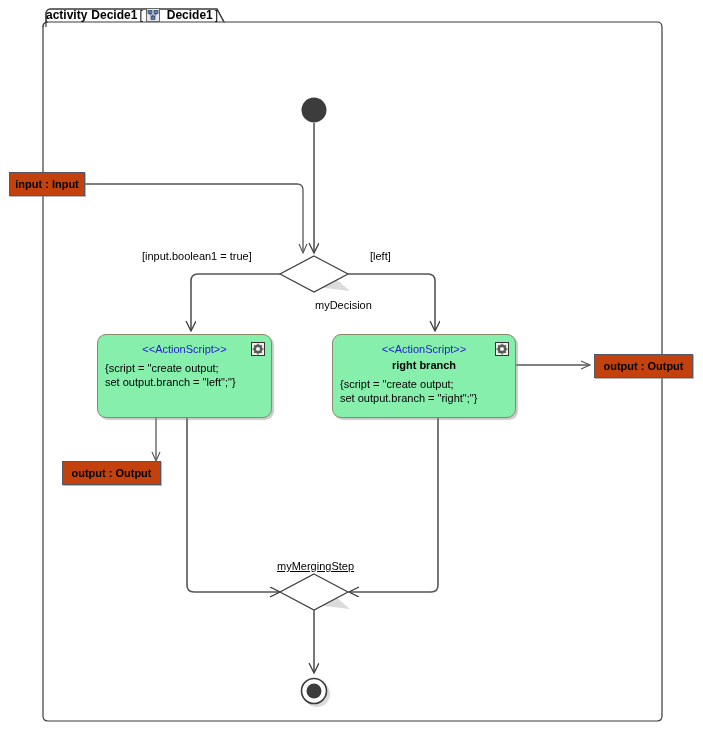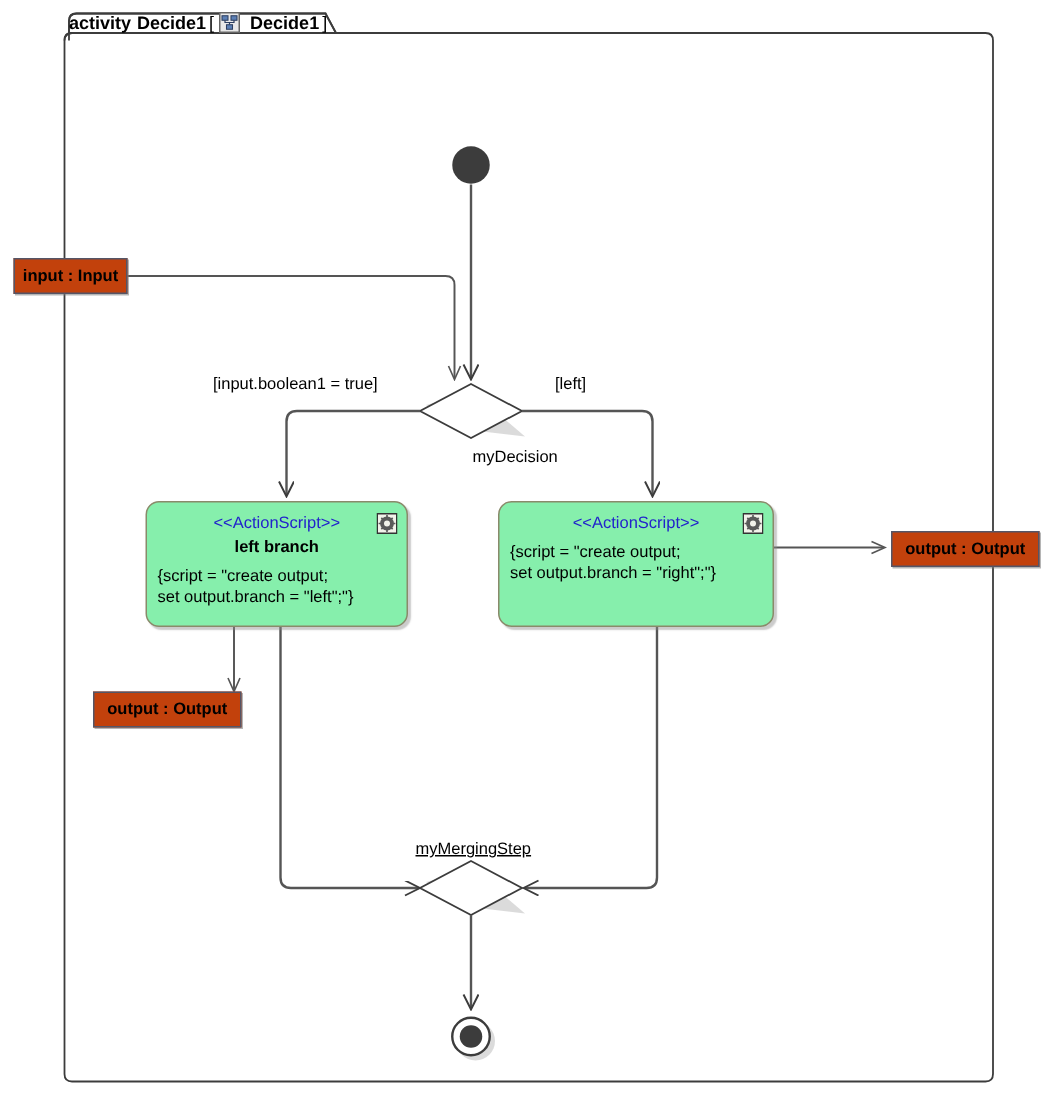--- a/index.html
+++ b/index.html
@@ -215,37 +215,37 @@
     <svg viewBox="0 0 14 14" width="14" height="14">
       <rect x="0.5" y="0.5" width="13" height="13" fill="#f2f2ea" stroke="#333333"></rect>
       <circle cx="7" cy="7" r="4.6" fill="#5a5a5a"></circle>
       <circle cx="7" cy="7" r="2" fill="#f2f2ea"></circle>
       <path d="M7,1.4 L7,3 M7,11 L7,12.6 M1.4,7 L3,7 M11,7 L12.6,7
                M3.2,3.2 L4.3,4.3 M9.7,9.7 L10.8,10.8
                M10.8,3.2 L9.7,4.3 M4.3,9.7 L3.2,10.8" stroke="#5a5a5a" stroke-width="1.1"></path>
     </svg>
   </div>
   <div class="stereo">&lt;&lt;ActionScript&gt;&gt;</div>
-  <div class="nm">left branch</div>
   <div class="body">{script = "create output;</div>
   <div class="body" style="margin-top:0;">set output.branch = "left";"}</div>
 </div>
 
 <div class="action" style="left:332px; top:334px; width:184px; height:84px;">
   <div class="corner">
     <svg viewBox="0 0 14 14" width="14" height="14">
       <rect x="0.5" y="0.5" width="13" height="13" fill="#f2f2ea" stroke="#333333"></rect>
       <circle cx="7" cy="7" r="4.6" fill="#5a5a5a"></circle>
       <circle cx="7" cy="7" r="2" fill="#f2f2ea"></circle>
       <path d="M7,1.4 L7,3 M7,11 L7,12.6 M1.4,7 L3,7 M11,7 L12.6,7
                M3.2,3.2 L4.3,4.3 M9.7,9.7 L10.8,10.8
                M10.8,3.2 L9.7,4.3 M4.3,9.7 L3.2,10.8" stroke="#5a5a5a" stroke-width="1.1"></path>
     </svg>
   </div>
   <div class="stereo">&lt;&lt;ActionScript&gt;&gt;</div>
+  <div class="nm">right branch</div>
   <div class="body">{script = "create output;</div>
   <div class="body" style="margin-top:0;">set output.branch = "right";"}</div>
 </div>
 
 <div class="pin" style="left:62px; top:461px; width:99px; height:24px;">
   <span>output : Output</span>
 </div>
 
 <div class="pin" style="left:594px; top:354px; width:99px; height:24px;">
   <span>output : Output</span>

